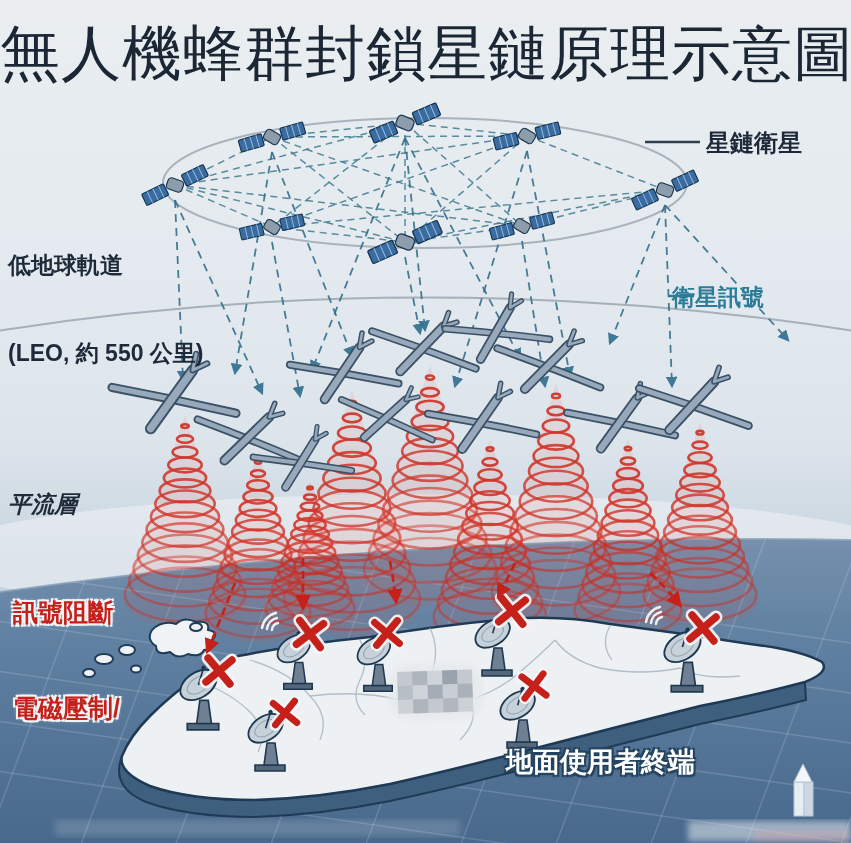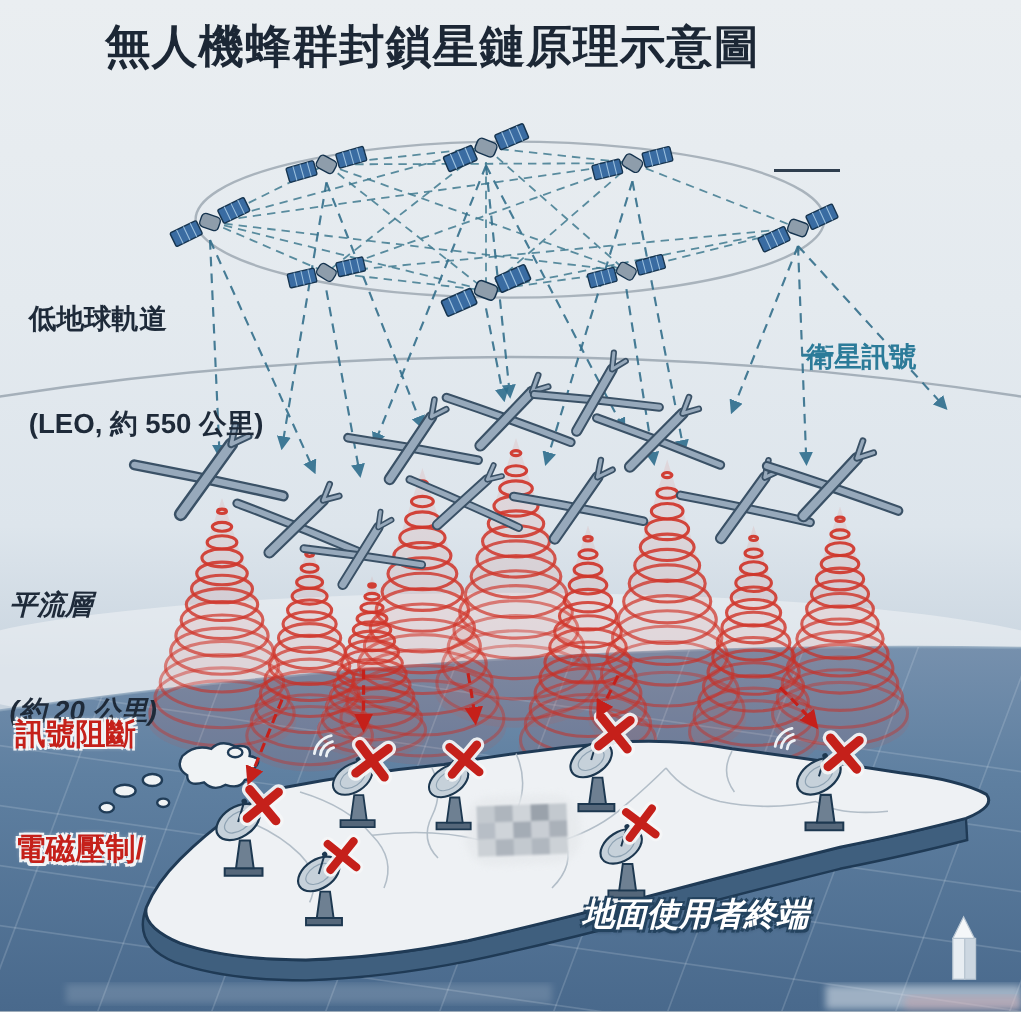--- a/index.html
+++ b/index.html
@@ -6,35 +6,34 @@
   #stage{
     position:relative;width:851px;height:843px;overflow:hidden;
     font-family:"Liberation Sans","DejaVu Sans",sans-serif;
     background:linear-gradient(180deg,#eaeef1 0%,#e4eaef 30%,#dde5ec 52%,#cdd8e2 63%,#c7d3de 66%);
   }
   #scene{position:absolute;left:0;top:0;}
   .label{position:absolute;white-space:pre;line-height:1.28;}
   .lbl-dark{color:#1e2a39;font-weight:700;}
   #title{
     left:0;top:16px;width:721px;text-align:center;
-    font-size:38px;font-weight:700;letter-spacing:1px;color:#1c2735;
+    font-size:60px;font-weight:400;letter-spacing:1px;color:#1c2735;
   }
   #leo-label,#strato-label{left:8px;font-size:23px;}
-  #leo-label{top:192px;margin-left:16px;}
+  #leo-label{top:192px;}
   #strato-label{top:431px;font-style:italic;}
   #starlink-label{left:706px;top:128px;font-size:24px;}
   #satsignal-label{left:672px;top:283px;font-size:23px;font-weight:700;color:#2b7b99;}
   #jam-label{
     left:13px;top:532px;font-size:25px;font-weight:900;color:#c5201a;
     text-shadow:-2px -2px 0 #f2f4f6,2px -2px 0 #f2f4f6,-2px 2px 0 #f2f4f6,2px 2px 0 #f2f4f6,0 0 4px #f2f4f6;
   }
   #ground-label{
-    left:485px;top:745px;font-size:27px;font-weight:800;color:#ffffff;
+    left:506px;top:745px;font-size:27px;font-weight:800;color:#ffffff;
     text-shadow:-2px -2px 0 #24435f,2px -2px 0 #24435f,-2px 2px 0 #24435f,2px 2px 0 #24435f,0 2px 3px rgba(10,30,50,.5);
-    font-style:italic;
   }
   
   .mesh{stroke:#3f7a8f;stroke-width:1.5;stroke-dasharray:7 5;fill:none;opacity:.85;}
   .sig{stroke:#35708c;stroke-width:1.8;stroke-dasharray:8 6;fill:none;opacity:.9;}
   .panel{fill:#3a6ca2;stroke:#16344f;stroke-width:1.3;}
   .rib{stroke:#9cc0de;stroke-width:1;fill:none;}
   .satbody{fill:#8e9dab;stroke:#16344f;stroke-width:1.3;}
   .coneRing{fill:none;stroke:#cf281c;stroke-width:2.6;vector-effect:non-scaling-stroke;}
   .dOut{stroke:#3a5166;fill:none;stroke-linecap:round;stroke-linejoin:round;}
   .dIn{stroke:#97a9bb;fill:none;stroke-linecap:round;stroke-linejoin:round;}
@@ -339,26 +338,26 @@
   </g>
 </svg>
 
 <div id="title" class="label">無人機蜂群封鎖星鏈原理示意圖</div>
 
 <div id="leo-label" class="label lbl-dark">
   <div>低地球軌道</div>
   <div>(LEO, 約 550 公里)</div>
 </div>
 
+<div id="starlink-label" class="label lbl-dark">星鏈衛星</div>
 
 <div id="satsignal-label" class="label">衛星訊號</div>
 
 <div id="strato-label" class="label lbl-dark">
   <div>平流層</div>
-  <div>(約 20 公里)</div>
 </div>
 
 <div id="jam-label" class="label">
   <div>訊號阻斷</div>
   <div>電磁壓制/</div>
 </div>
 
 <div id="ground-label" class="label">地面使用者終端</div>
 
 </div>

